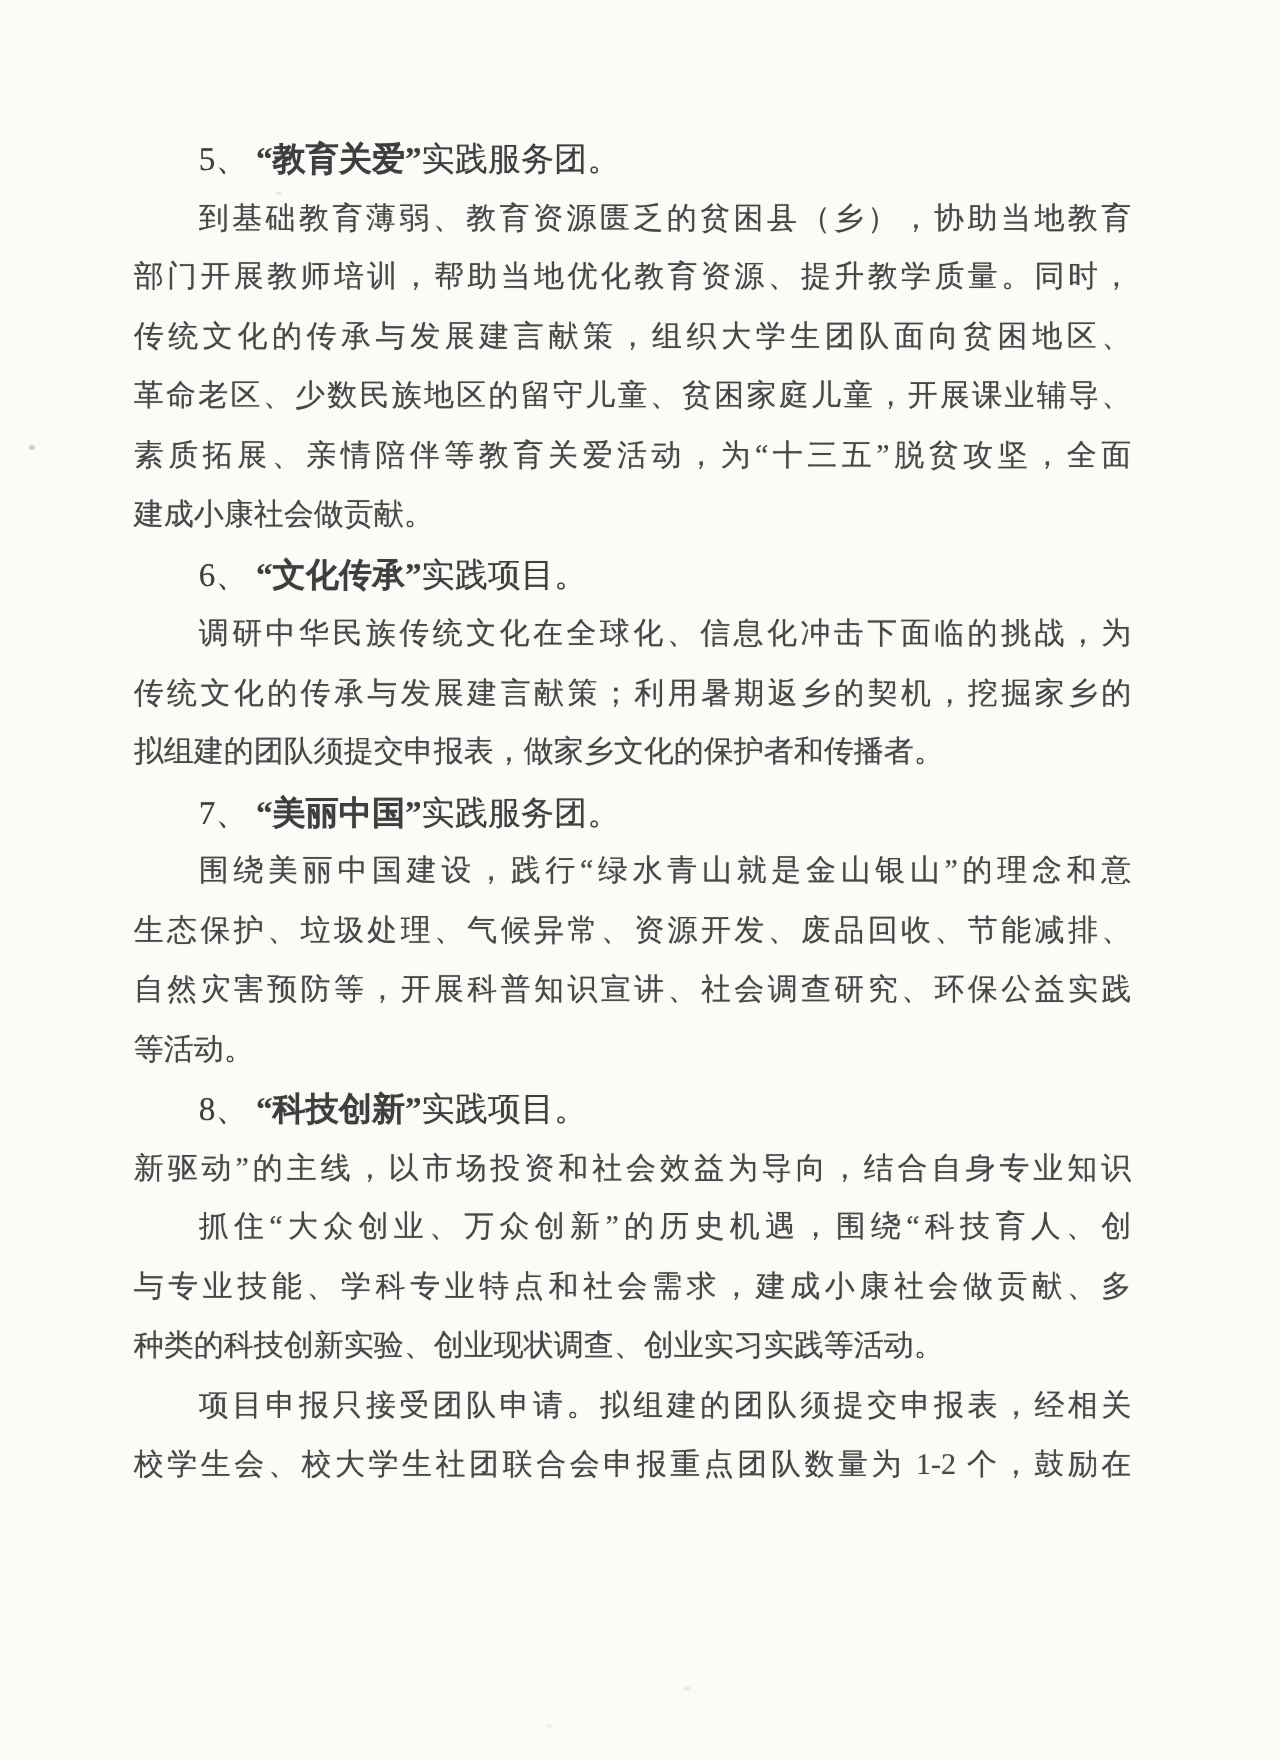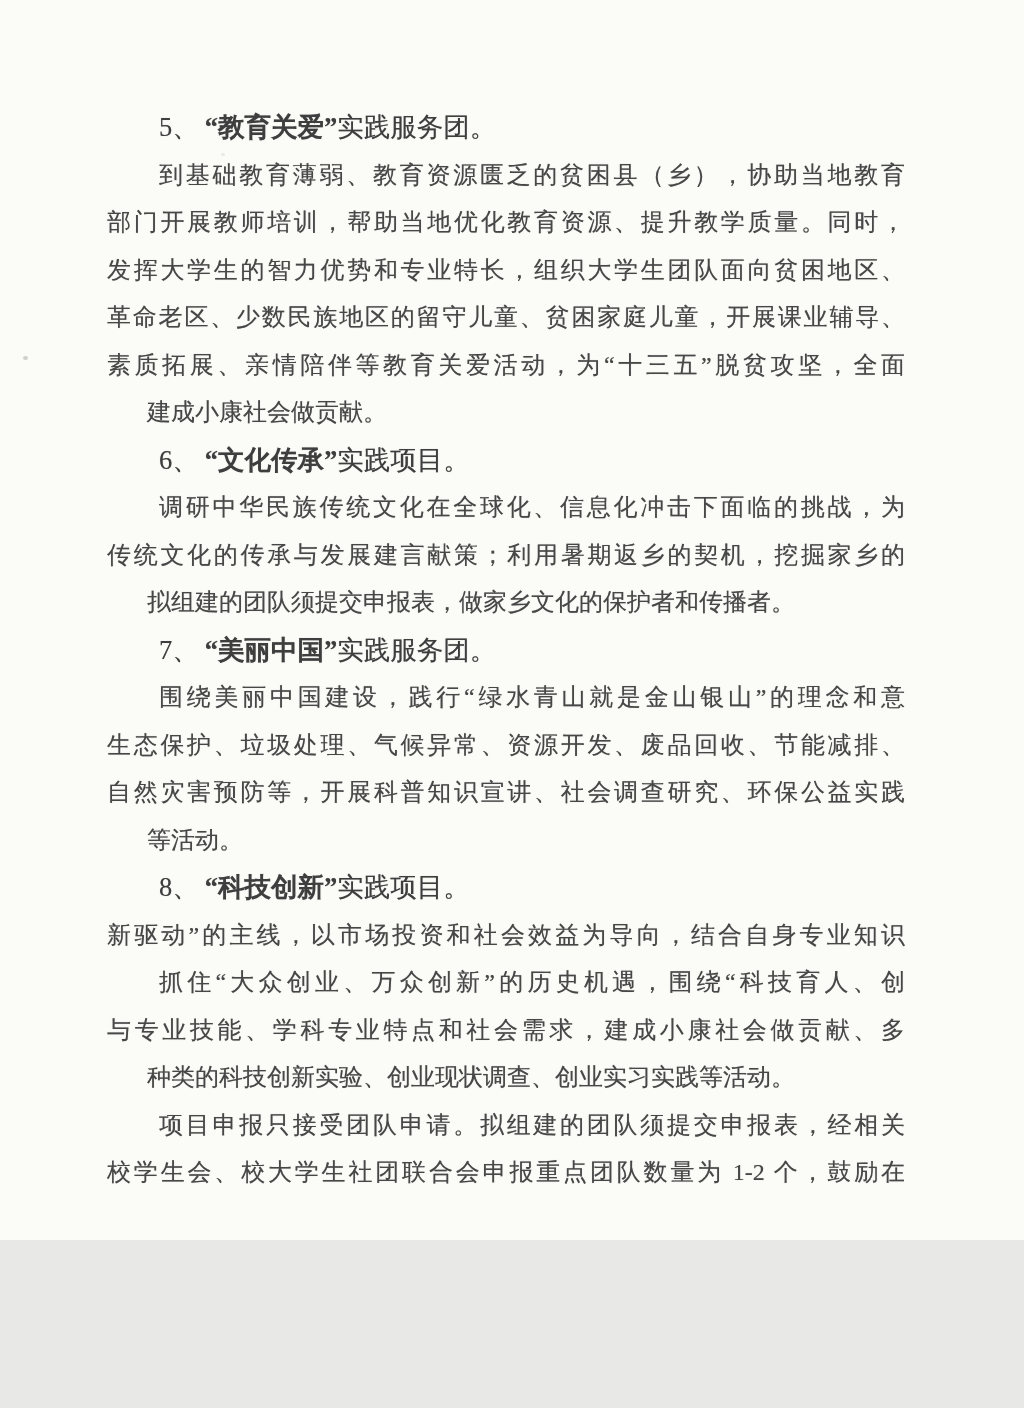--- a/index.html
+++ b/index.html
@@ -1,38 +1,38 @@
 <!DOCTYPE html>
 <html><head>
 <meta charset="utf-8">
 <style>
   html,body{margin:0;padding:0;background:#e8e8e6;}
   .page{
     position:relative;
-    width:1024px;height:1240px;
+    width:1024px;height:1408px;
     background:#fbfbf8;
     overflow:hidden;
     font-family:"Liberation Serif","DejaVu Serif",serif;
   }
   .textblock{
     position:absolute;
     left:107px;top:104px;
     width:798px;
   }
   .line{
     height:47.5px;
     line-height:47.5px;
     font-size:24px;
     color:#474747;
     text-align:justify;
     text-align-last:justify;
     text-shadow:0 0 0.7px rgba(80,80,80,.55);
     white-space:normal;
   }
-  .line.end{text-align-last:left;margin-left:40px;}
+  .line.end{text-align-last:left;}
   .line.indent{text-indent:52px;}
   .line.heading{
     text-align-last:left;
     font-size:26.5px;
     color:#3e3e3e;
   }
   .h-num{font-weight:400;margin-right:6px;}
   .h-quoted{font-weight:700;}
   .h-rest{font-weight:500;}
   
@@ -50,21 +50,21 @@
   <span class="speck s1"></span>
   <span class="speck s2"></span>
   <span class="speck s3"></span>
   <span class="speck s4"></span>
 
   <div class="textblock">
 
     <div class="line heading indent"><span class="h-num">5、</span><span class="h-quoted">“教育关爱”</span><span class="h-rest">实践服务团。</span></div>
     <div class="line indent">到基础教育薄弱、教育资源匮乏的贫困县（乡），协助当地教育</div>
     <div class="line">部门开展教师培训，帮助当地优化教育资源、提升教学质量。同时，</div>
-    <div class="line">发挥大学生的智力优势和专业特长，组织大学生团队面向贫困地区、</div>
+    <div class="line">传统文化的传承与发展建言献策，组织大学生团队面向贫困地区、</div>
     <div class="line">革命老区、少数民族地区的留守儿童、贫困家庭儿童，开展课业辅导、</div>
     <div class="line">素质拓展、亲情陪伴等教育关爱活动，为“十三五”脱贫攻坚，全面</div>
     <div class="line end">建成小康社会做贡献。</div>
 
     <div class="line heading indent"><span class="h-num">6、</span><span class="h-quoted">“文化传承”</span><span class="h-rest">实践项目。</span></div>
     <div class="line indent">调研中华民族传统文化在全球化、信息化冲击下面临的挑战，为</div>
     <div class="line">传统文化的传承与发展建言献策；利用暑期返乡的契机，挖掘家乡的</div>
     <div class="line end">拟组建的团队须提交申报表，做家乡文化的保护者和传播者。</div>
 
     <div class="line heading indent"><span class="h-num">7、</span><span class="h-quoted">“美丽中国”</span><span class="h-rest">实践服务团。</span></div>

